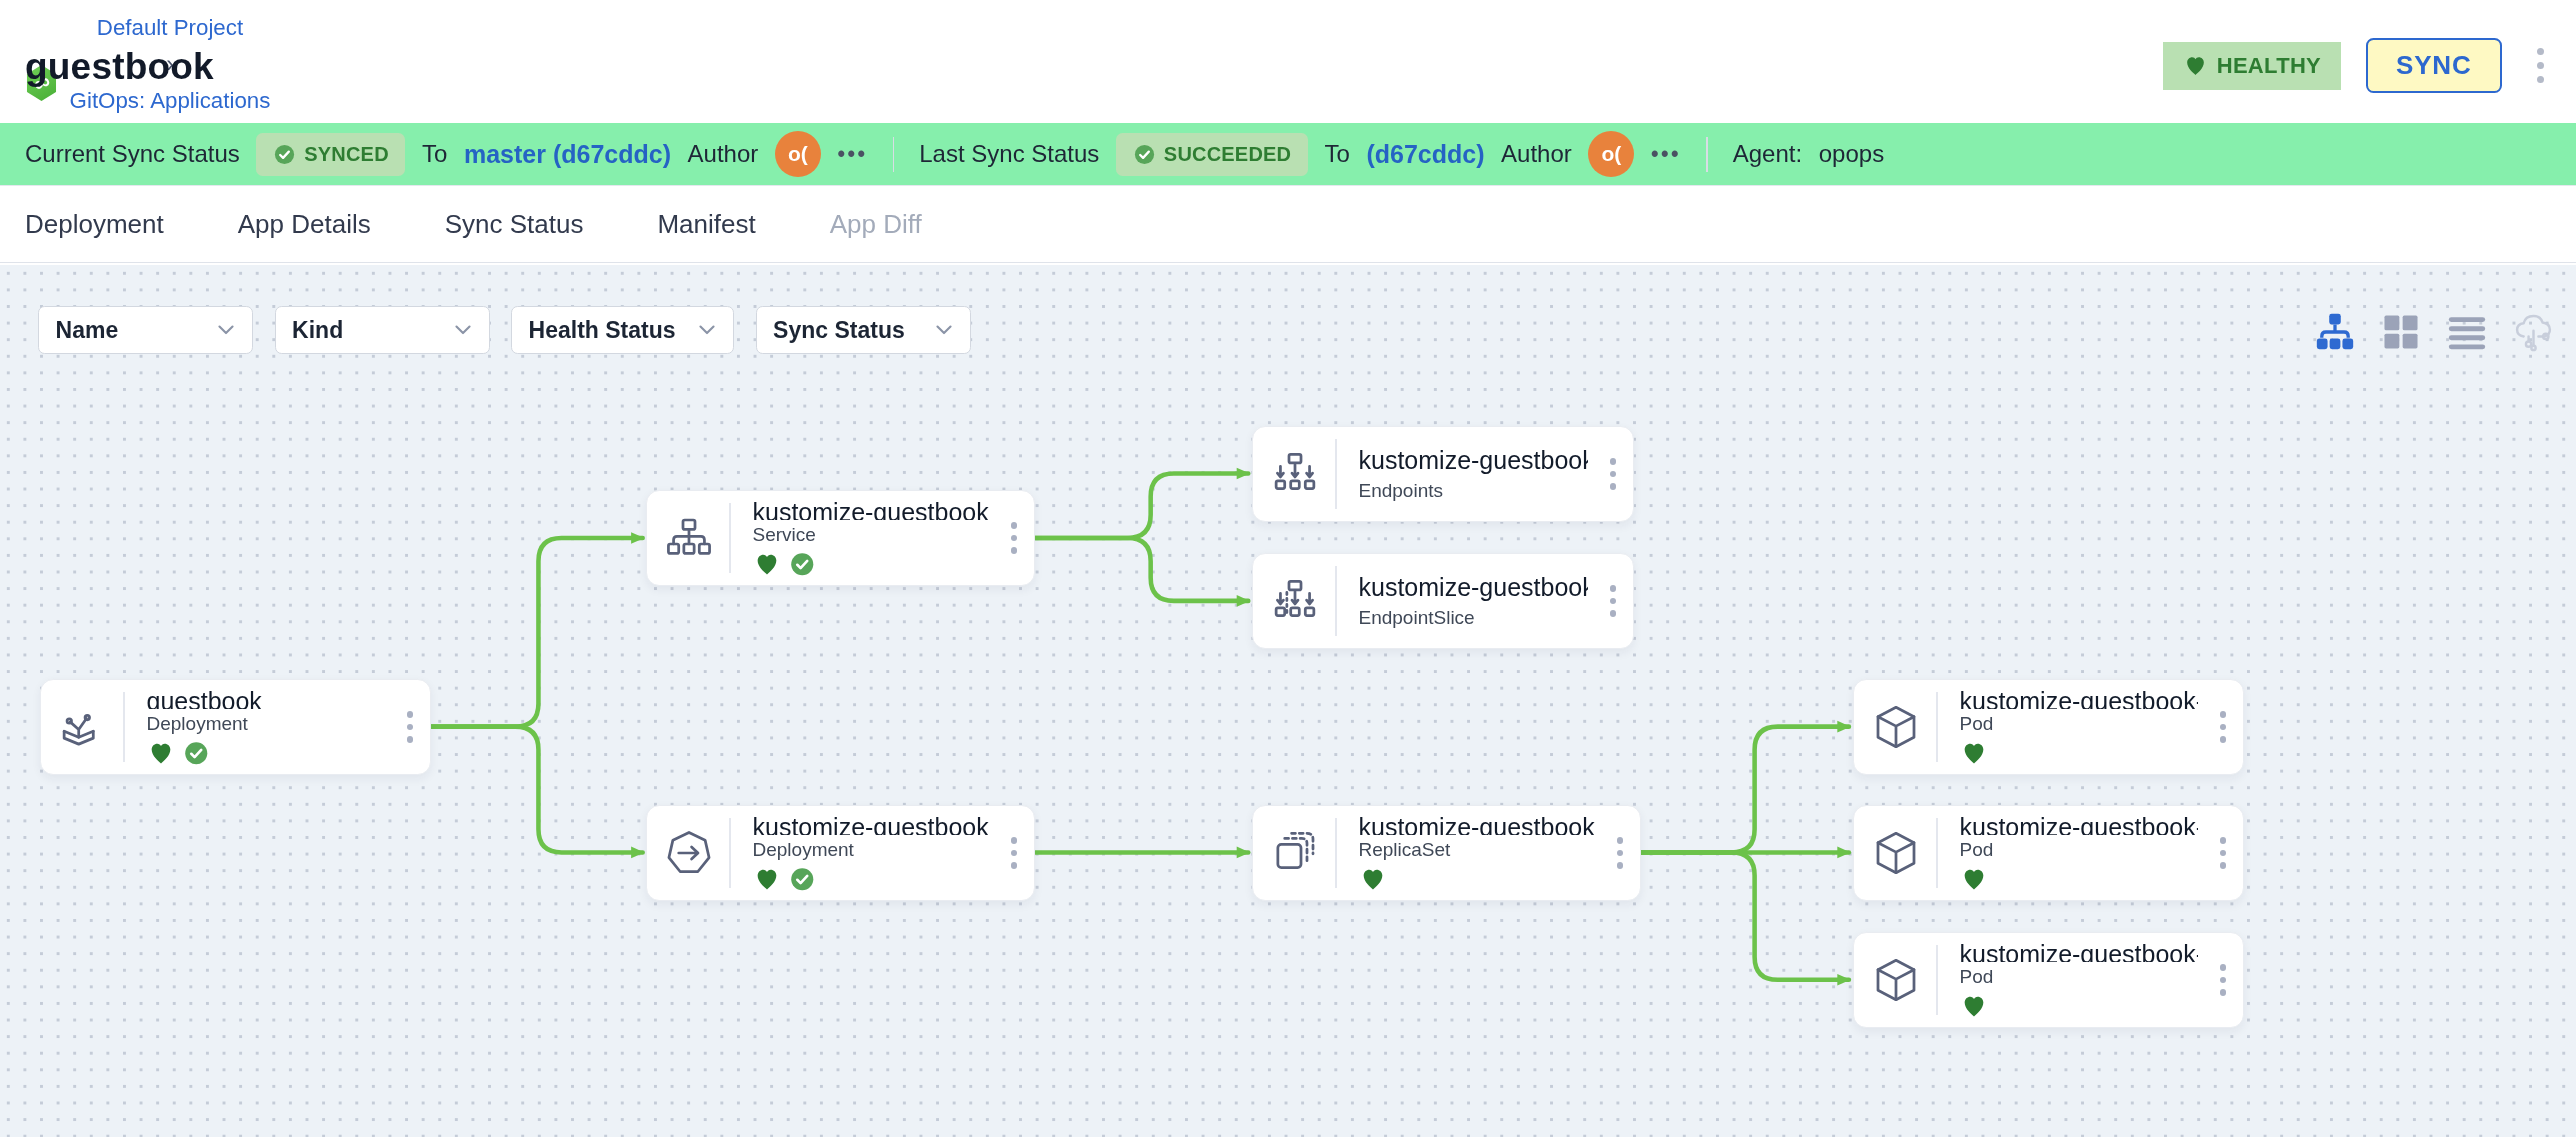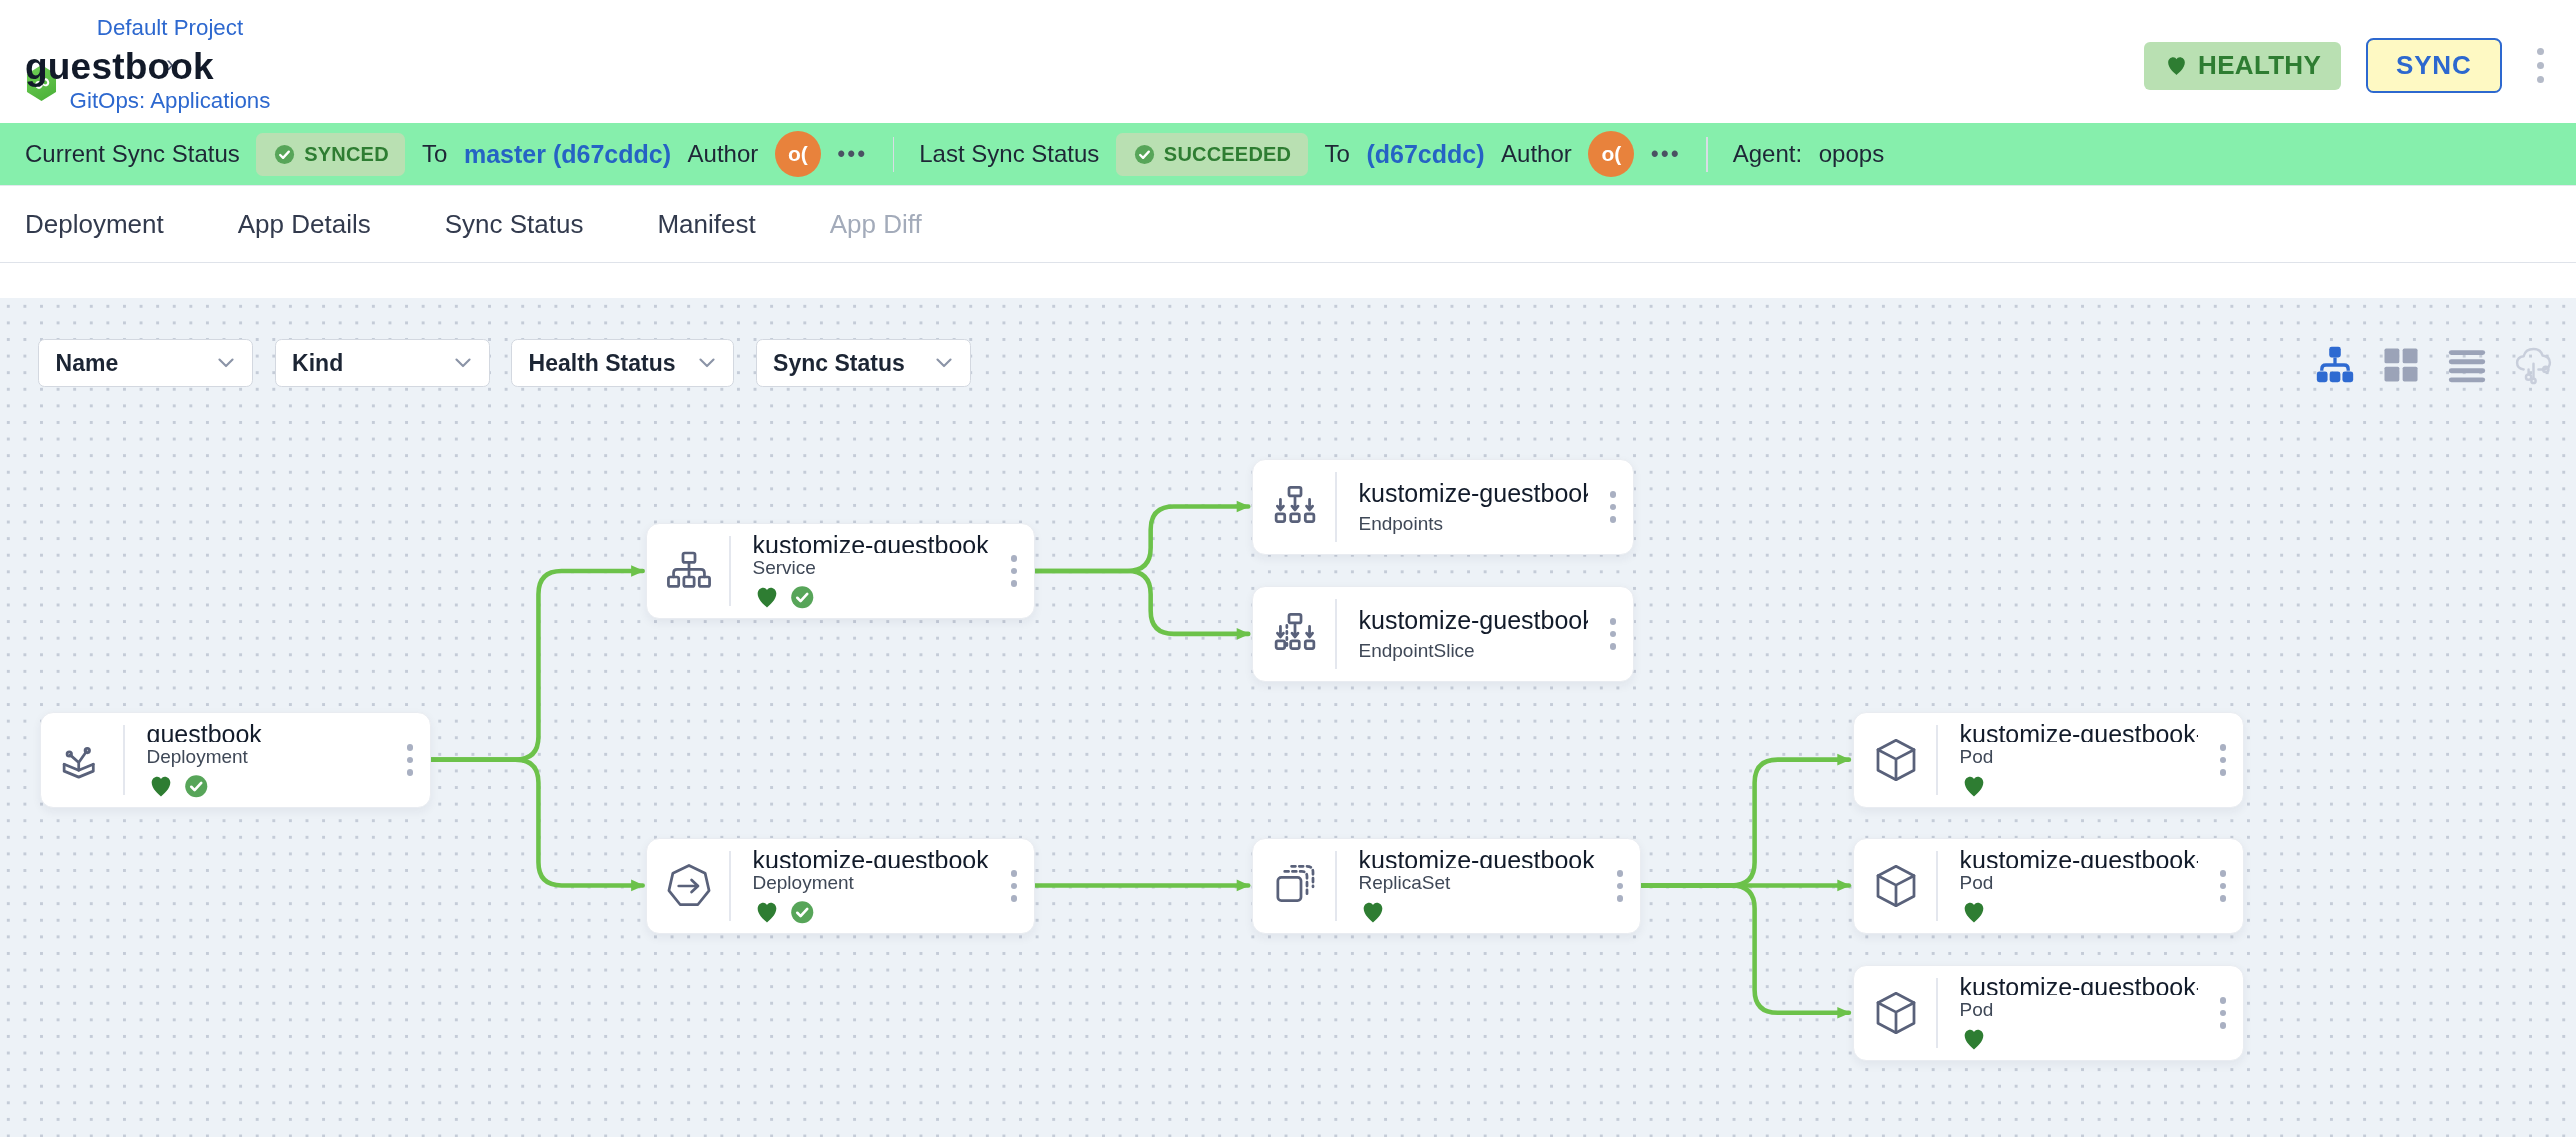--- a/index.html
+++ b/index.html
@@ -23,21 +23,21 @@
     color:#fff; font-size:22.3px; font-weight:700;
   }
   .gitops-logo span { transform:rotate(-22deg); display:block; }
   .bc { display:flex; align-items:center; gap:10px; font-size:22.3px;flex-direction:column; }
   .bc a { color:#2d68cf; text-decoration:none; cursor:pointer; }
   .bc-sep { color:#49536b; font-size:23px; }
   .page-title { position:absolute; top:46px; left:25px; font-size:37px; font-weight:700; color:#121a29; letter-spacing:0.2px; }
   .header-right { position:absolute; right:21.5px; top:38px; display:flex; align-items:center; gap:25px; }
   .health-badge {
     display:flex; align-items:center; gap:9px; height:48px; padding:0 20px;
-    background:#b9e0b2; border-radius:6px; color:#2e7d32; font-size:26px; font-weight:700; letter-spacing:0.3px;
+    background:#b9e0b2; border-radius:0; color:#2e7d32; font-size:22px; font-weight:700; letter-spacing:0.3px;
   }
   .sync-btn {
     height:55px; padding:0 28px; border:2.5px solid #2d68cf; border-radius:7.4px;
     color:#2d68cf; font-size:26px; font-weight:700; letter-spacing:0.8px; background:#fef9c3;
   }
   .kebab { display:flex; flex-direction:column; align-items:center; justify-content:center; gap:6.6px; width:28px; height:55px; }
   .kebab i { width:7.4px; height:7.4px; border-radius:50%; background:#b4bac8; }
 
   
   .status-bar {
@@ -73,21 +73,20 @@
     background:#2d68cf; border-radius:5.8px 5.8px 0 0;
   }
   .tab.disabled { color:#a3abba; cursor:default; }
 
   
   .graph-pane {
     position:absolute; top:265px; left:0; right:0; bottom:0;
     background-color:#edf2f7;
     background-image:radial-gradient(circle, rgba(118,130,155,.34) 1.4px, transparent 1.9px);
     background-size:16.6px 16.6px;
-    margin-top:33px;
   }
   .filters { position:absolute; top:41px; left:38px; display:flex; gap:21.5px; z-index:3; }
   .filter {
     width:215px; height:48px; background:#fff; border:1.7px solid #d3d8e0; border-radius:6.6px;
     display:flex; align-items:center; justify-content:space-between; padding:0 16.6px;
     font-size:23px; font-weight:600; color:#1c2534;
   }
   .filter:nth-child(3) { width:223px; }
   .view-toggles { position:absolute; top:45px; right:21.5px; display:flex; gap:23px; align-items:center; z-index:3; }
   .vt { width:43px; height:43px; display:flex; align-items:center; justify-content:center; border-radius:5px; }

